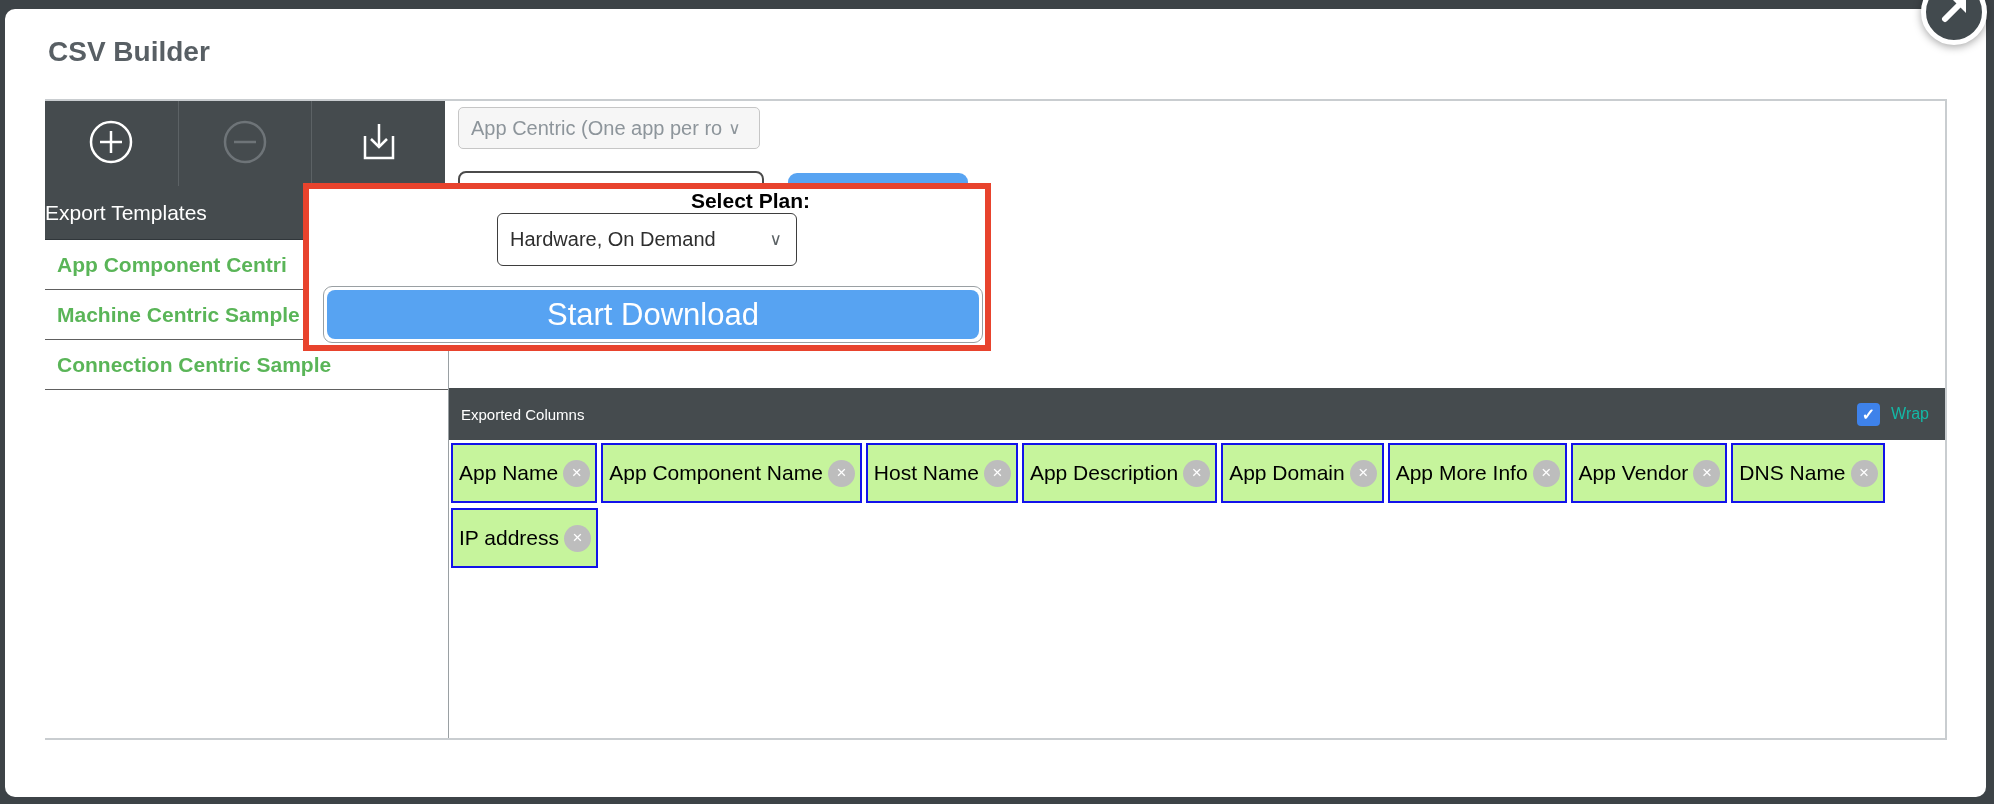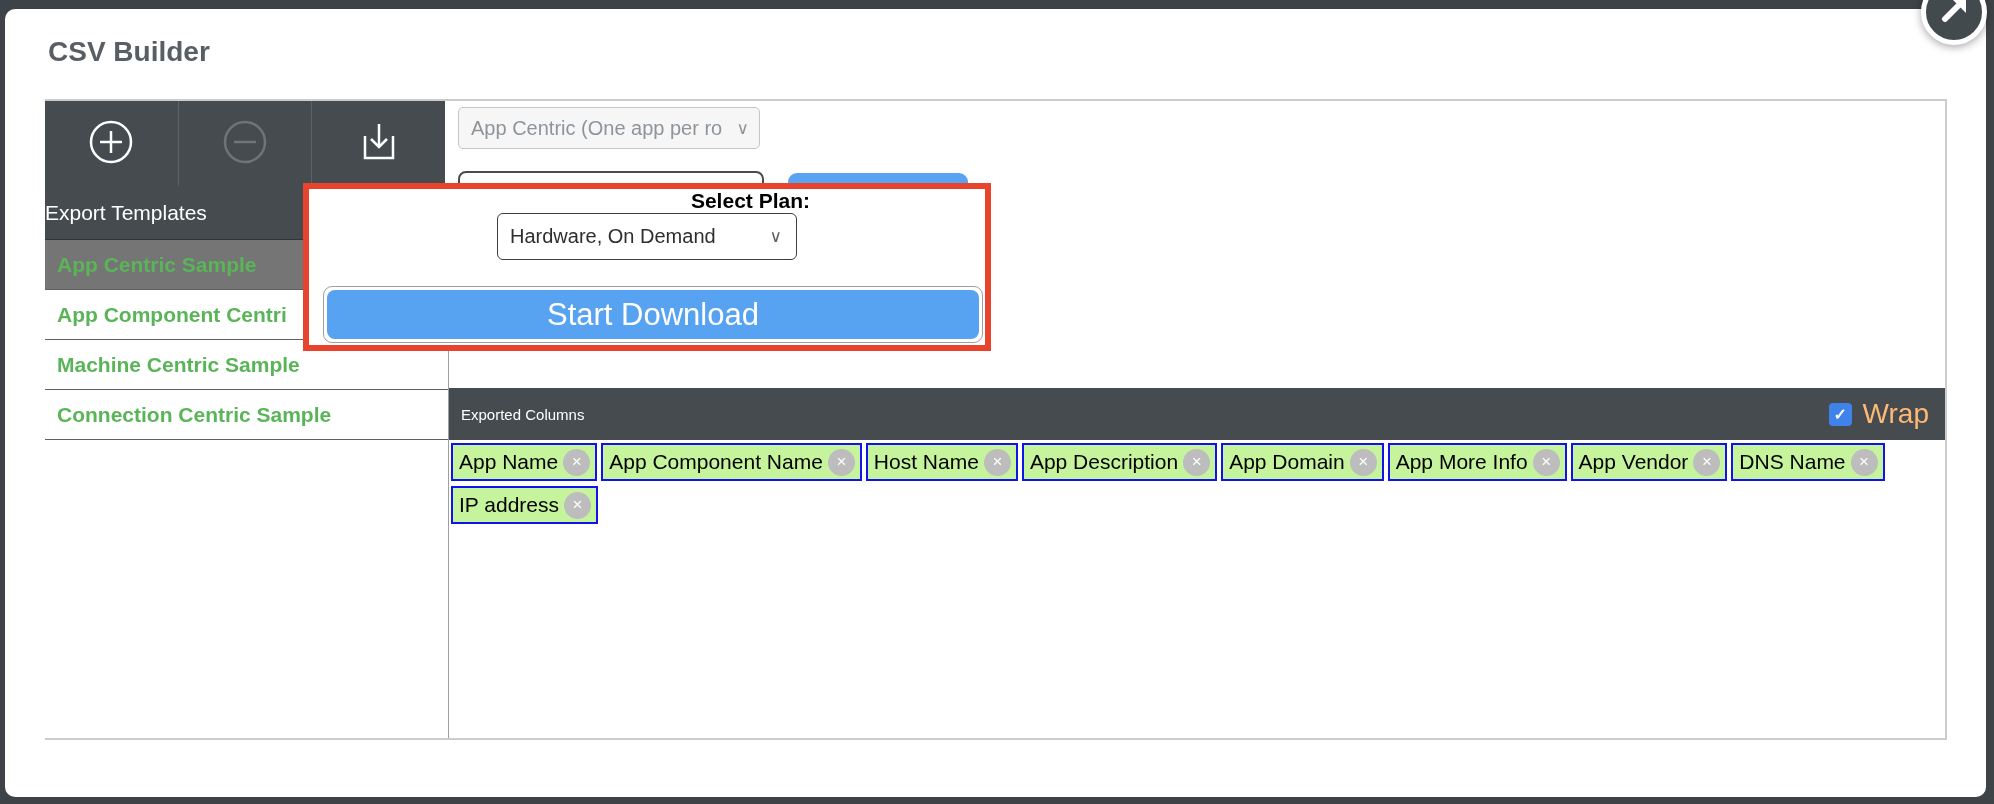--- a/index.html
+++ b/index.html
@@ -52,21 +52,21 @@
     height:50px; line-height:50px; padding-left:12px;
     font-size:21px; font-weight:bold; color:#5ab558;
     background:#ffffff; border-bottom:1px solid #606060;
     white-space:nowrap; overflow:hidden; cursor:pointer;
   }
   .tpl-row.selected { background:#757575; }
   
   .row-type-select {
     position:absolute; left:458px; top:107px; width:302px; height:42px;
     background:#f6f6f6; border:1.5px solid #c6c6c6; border-radius:5px;
-    display:flex; align-items:center; justify-content:space-between;
+    display:flex; align-items:center; 
     padding:0 10px 0 12px; font-size:20px; color:#8d959b;
     white-space:nowrap; overflow:hidden; z-index:2; cursor:pointer;
   }
   .row-type-select .chev { font-size:17px; color:#8d959b; margin-left:6px; }
   .column-input {
     position:absolute; left:458px; top:171px; width:306px; height:49px;
     border:2px solid #4b4b4b; border-radius:8px; background:#fff;
     font-size:20px; color:#555; padding:0 12px; z-index:2;
     font-family:"Liberation Sans", sans-serif;
   }
@@ -83,21 +83,21 @@
     display:flex; flex-direction:column;
   }
   .modal-top {
     height:97px; display:flex; align-items:center;flex-direction:column;
   }
   .modal-label {
     width:346px; text-align:right; font-weight:bold; font-size:21px;
     color:#000; padding-right:10px; white-space:nowrap;
   }
   .plan-select {
-    width:300px; height:47px; border:1.5px solid #3e3e3e; border-radius:6px;
+    width:300px; height:53px; border:1.5px solid #3e3e3e; border-radius:6px;
     display:flex; align-items:center; justify-content:space-between;
     padding:0 14px 0 12px; font-size:20px; color:#2e2e2e; cursor:pointer;
     background:#fff;
   }
   .plan-select .chev { color:#5c6265; font-size:17px; }
   .modal-bottom {
     flex:1 1 auto; margin:0 2px 2px 14px;
     border:1.5px solid #9aa0a3; border-radius:9px; padding:3px;
   }
   .start-download-btn {
@@ -111,27 +111,27 @@
     background:#454b4e; display:flex; align-items:center;
     justify-content:space-between; padding:0 16px 0 12px; z-index:2;
   }
   .exp-title { color:#ffffff; font-size:15px; }
   .wrap-group { display:flex; align-items:center; gap:11px; }
   .wrap-checkbox {
     width:23px; height:23px; background:#3e82ea; border-radius:4px;
     display:flex; align-items:center; justify-content:center;
     color:#fff; font-size:16px; font-weight:bold; cursor:pointer;
   }
-  .wrap-label { color:#fdba74; font-size:28px; }
+  .wrap-label { color:#14b8a6; font-size:16px; }
   .chips {
     position:absolute; left:451px; top:443px; width:1490px;
     display:flex; flex-wrap:wrap; gap:5px 4px; z-index:2;
   }
   .chip {
-    display:inline-flex; align-items:center; height:38px;
+    display:inline-flex; align-items:center; height:60px;
     background:#c6f49c; border:2px solid #1212ea;
     padding:0 5px 0 6px; font-size:21px; color:#000; cursor:grab;
   }
   .chip .x-btn {
     width:27px; height:27px; border-radius:50%; background:#bdbdbd;
     color:#ffffff; font-size:17px; display:flex; align-items:center;
     justify-content:center; margin-left:5px; cursor:pointer; flex:0 0 auto;
   }
 </style>
 </head>
@@ -168,21 +168,20 @@
         <line x1="22" y1="4" x2="22" y2="26" stroke="#ffffff" stroke-width="2.5"></line>
         <polyline points="14,19 22,27 30,19" fill="none" stroke="#ffffff" stroke-width="2.5"></polyline>
       </svg>
     </span>
   </div>
 </div>
 
 <div class="sidebar">
   <div class="sidebar-header">Export Templates</div>
   <div>
-      <div class="tpl-row selected">App Centric Sample</div>
       <div class="tpl-row">App Component Centri</div>
       <div class="tpl-row">Machine Centric Sample</div>
       <div class="tpl-row">Connection Centric Sample</div>
     </div>
 </div>
 
 <div class="row-type-select">
   <span>App Centric (One app per ro</span>
   <span class="chev">∨</span>
 </div>

